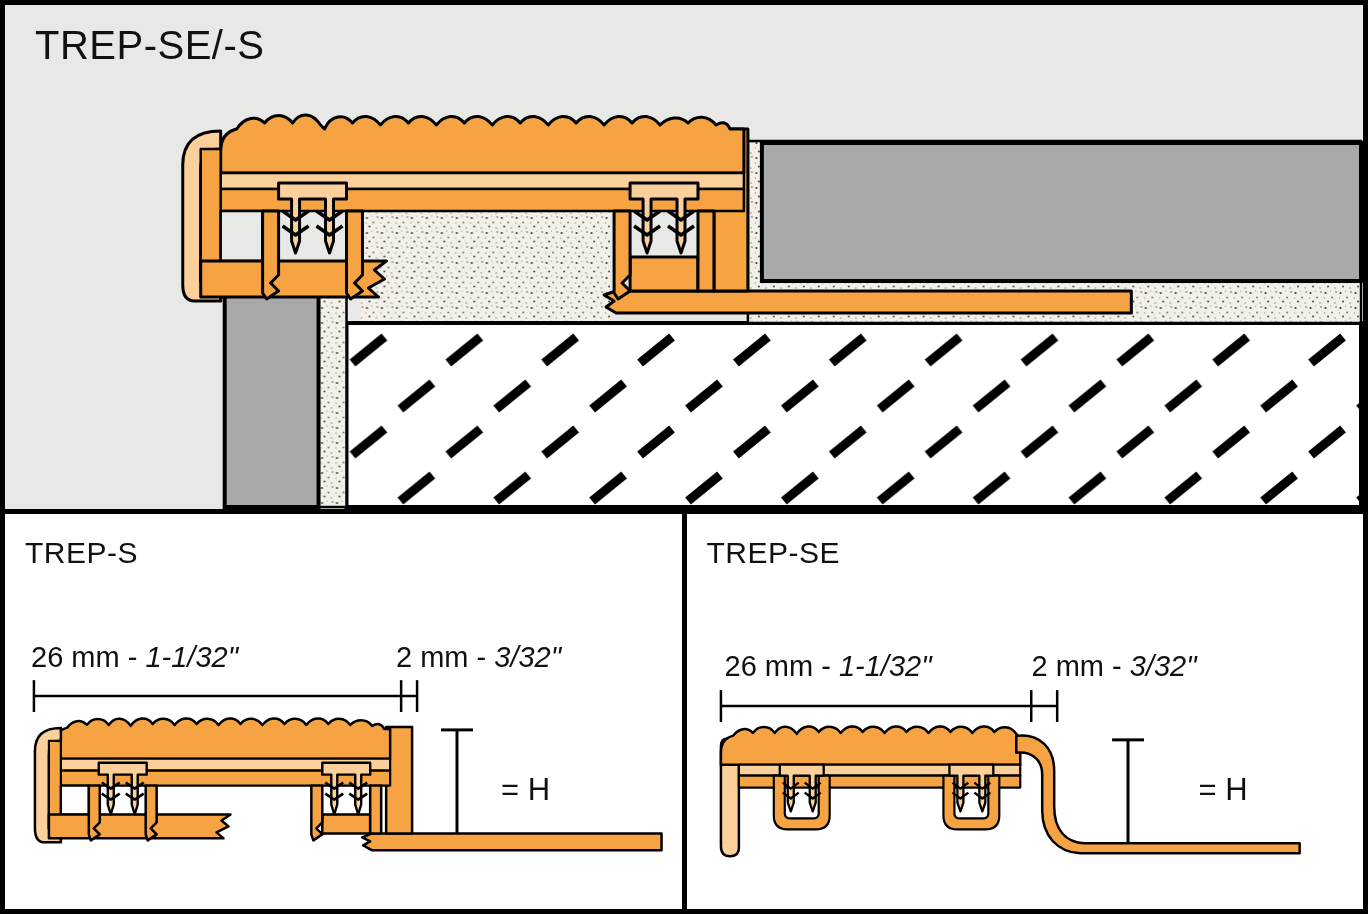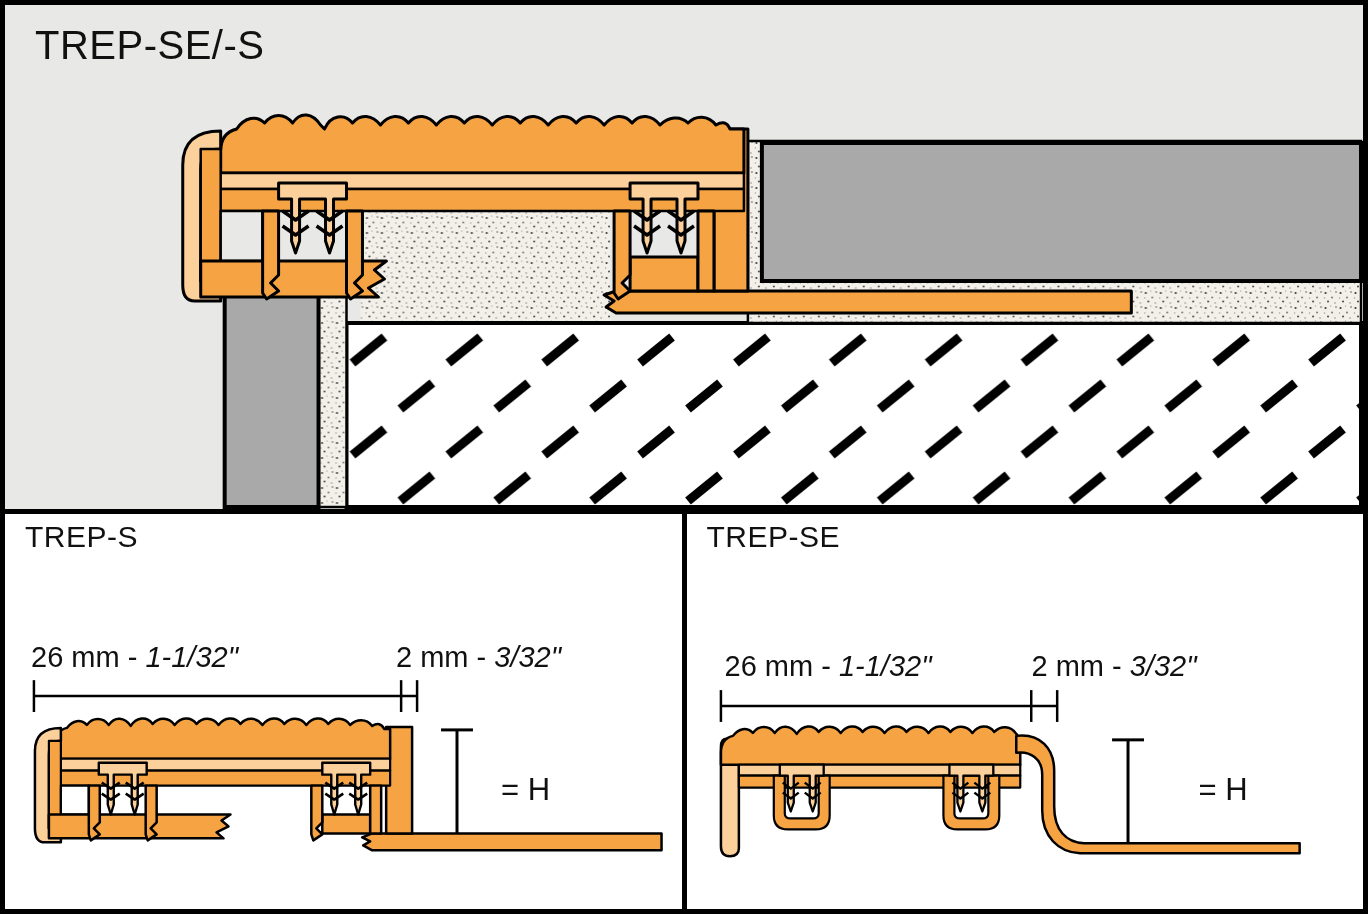--- a/index.html
+++ b/index.html
@@ -8,21 +8,21 @@
     position:relative; width:1368px; height:914px; background:#000;
     padding:5px; display:grid;
     grid-template-columns:1fr 1fr; grid-template-rows:504px 1fr; gap:5px;
   }
   .panel{ position:relative; overflow:hidden; }
   .panel-top{ grid-column:1 / 3; background:#ffffff; }
   .panel-bl, .panel-br{ background:#ffffff; }
   .panel svg{ position:absolute; inset:0; width:100%; height:100%; display:block; }
   .title{ position:absolute; color:#111; letter-spacing:0.5px; }
   .title-main{ left:30px; top:18px; font-size:40px; }
-  .title-sub{ left:20px; top:6px; font-size:30px; }
+  .title-sub{ left:20px; top:22px; font-size:30px; }
   .dim{ position:absolute; font-size:29px; color:#111; white-space:nowrap; }
   .dim .it{ font-style:italic; }
   .hlabel{ position:absolute; font-size:31px; color:#111; white-space:nowrap; }
 </style>
 </head>
 <body>
 
 <div class="stage">
 
   <section class="panel panel-top">

